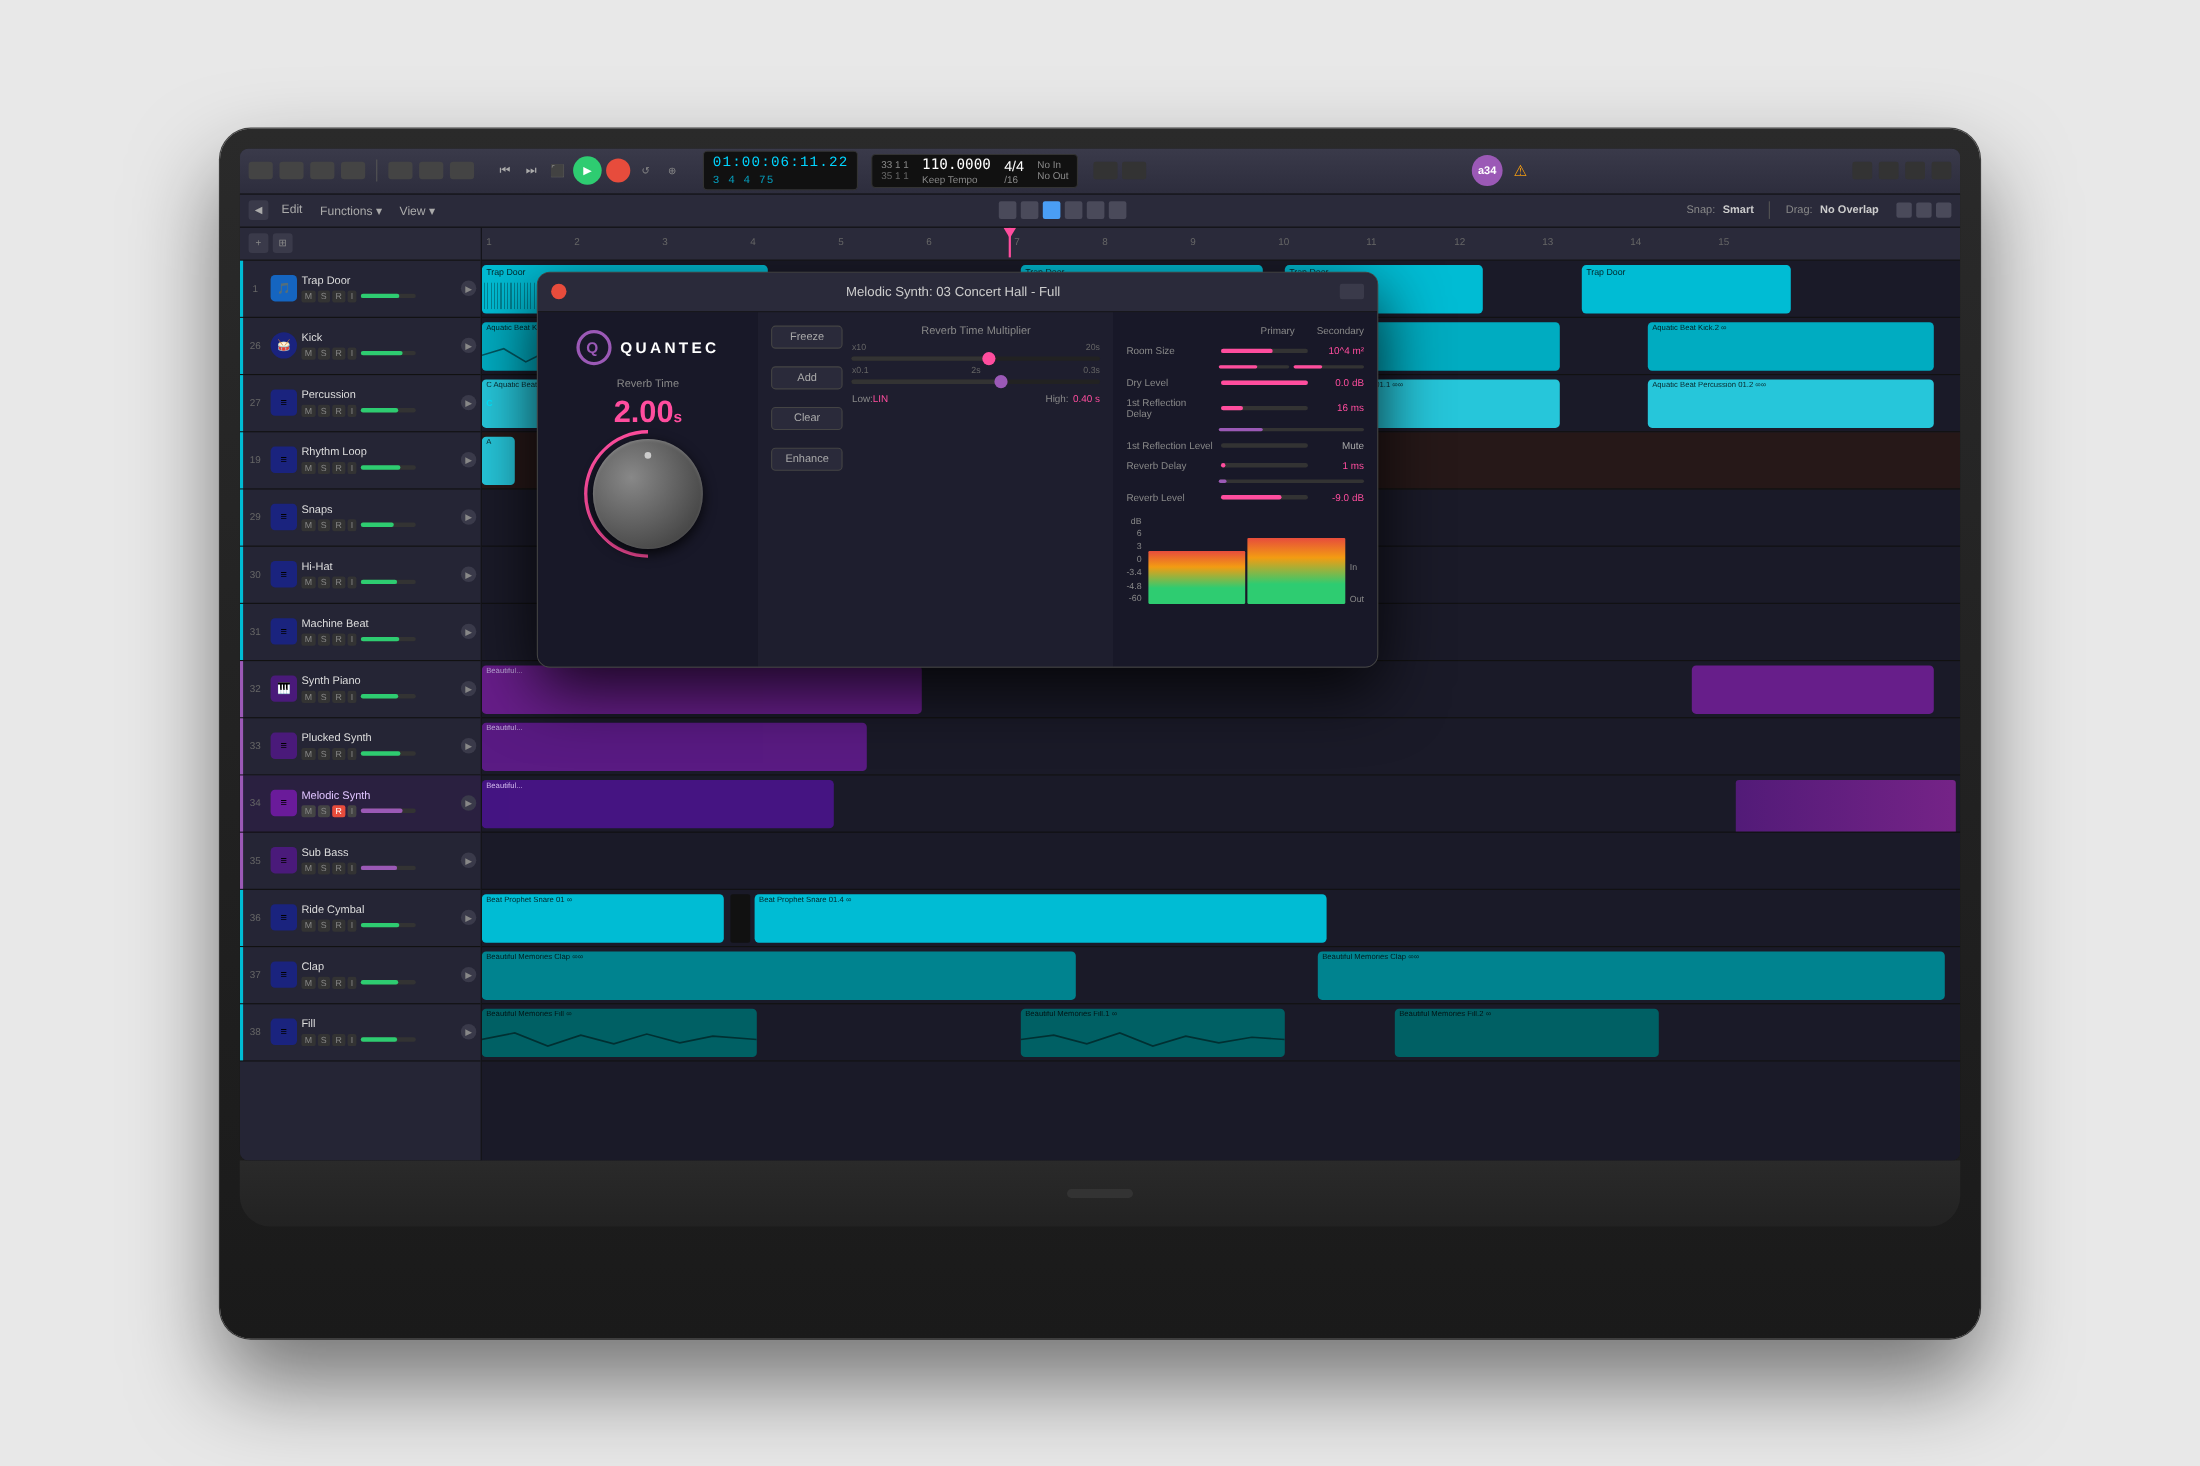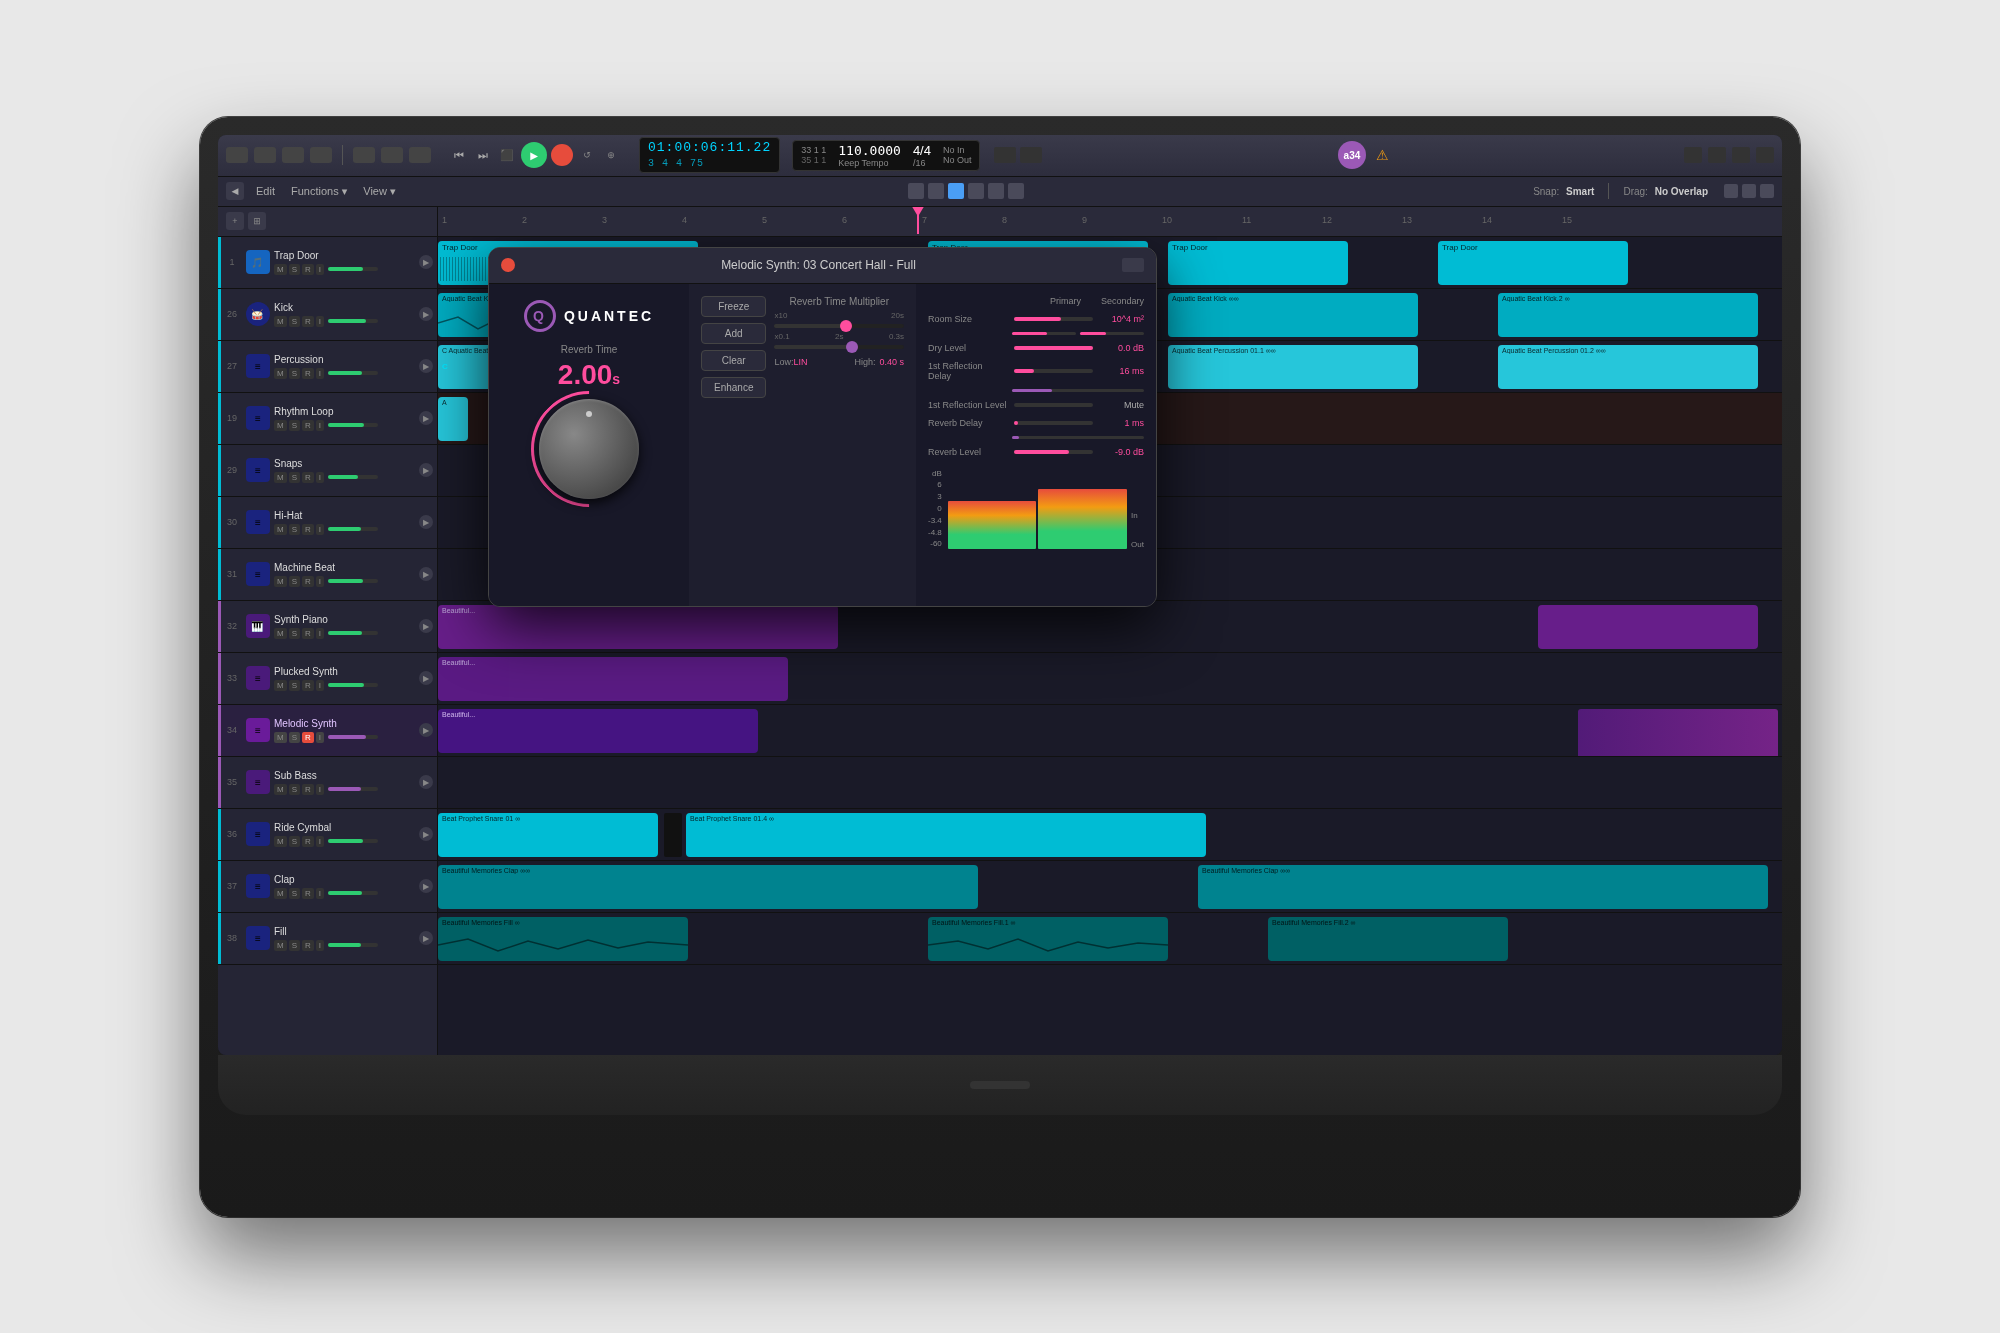--- a/index.html
+++ b/index.html
@@ -358,21 +358,21 @@
         rgba(0,0,0,0.3) 2px,
         rgba(0,0,0,0.3) 3px
       );
     }
 
     
     .plugin-overlay {
       position: absolute;
       top: 80px;
       left: 200px;
-      width: 669px;
+      width: 765px;
       height: 360px;
       background: #1e1e2e;
       border-radius: 12px;
       box-shadow: 0 20px 60px rgba(0,0,0,0.8);
       overflow: hidden;
       border: 1px solid #444;
       z-index: 100;
     }
     .plugin-titlebar {
       height: 36px;
@@ -497,21 +497,21 @@
       gap: 8px;
     }
     .plugin-section-title {
       font-size: 10px;
       color: #888;
       text-align: center;
     }
     .plugin-btns {
       display: flex;
       flex-direction: column;
-      gap: 6px;
+      gap: 16px;
     }
     .plugin-btn {
       padding: 4px 12px;
       background: #2a2a3a;
       border-radius: 4px;
       font-size: 10px;
       color: #aaa;
       text-align: center;
       cursor: pointer;
       border: 1px solid #444;

